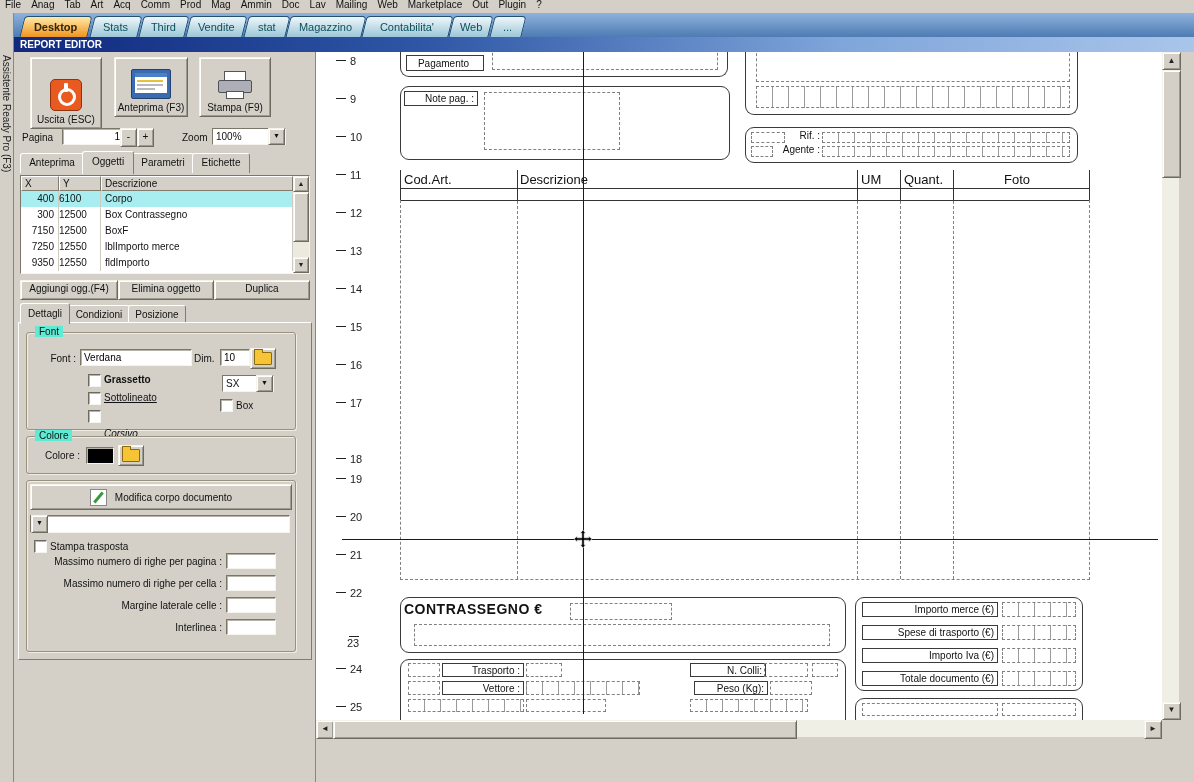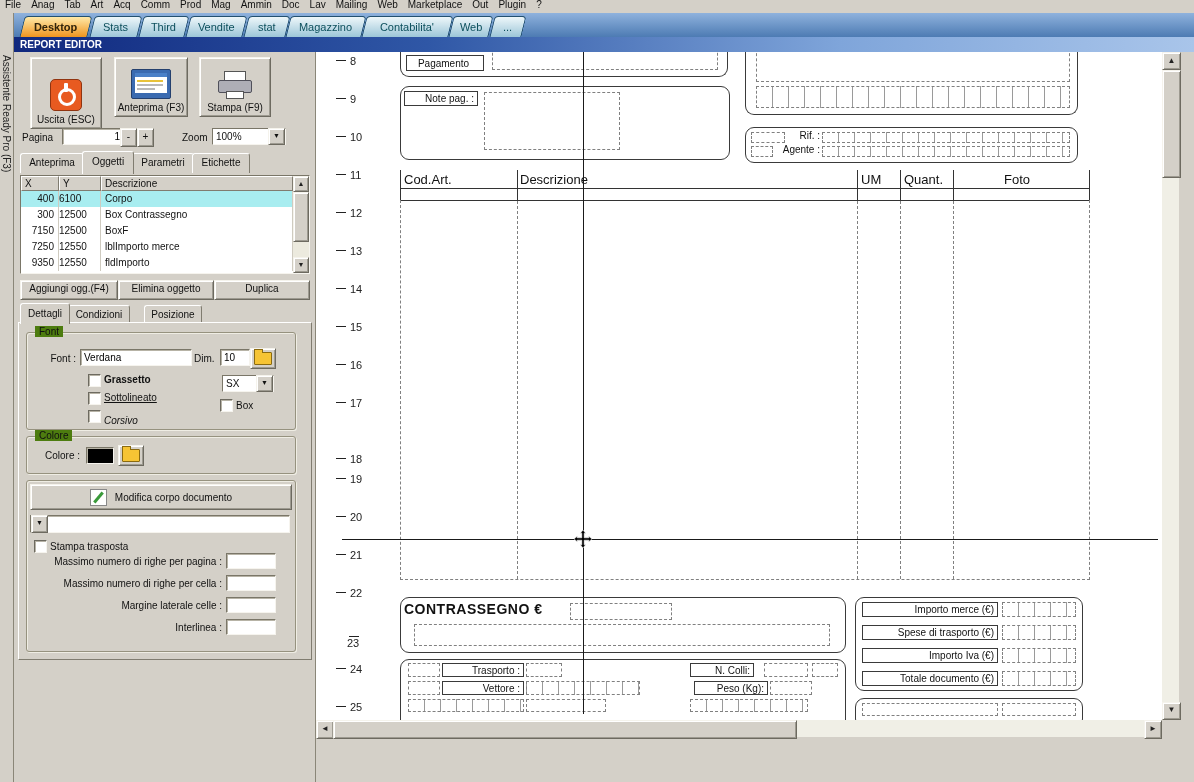--- a/index.html
+++ b/index.html
@@ -5,21 +5,21 @@
   html,body{margin:0;padding:0;}
   #page{position:relative;width:1194px;height:782px;background:#d4d0c8;overflow:hidden;
         font-family:"Liberation Sans",sans-serif;color:#111;font-size:10px;}
   .abs{position:absolute;}
   
   .btn3d{background:#d4d0c8;border:1px solid;border-color:#f5f3ec #6d6a60 #6d6a60 #f5f3ec;
          box-shadow:inset 1px 1px 0 #fff,inset -1px -1px 0 #9d9a90;cursor:default;}
   .sunken{background:#fff;border:1px solid;border-color:#7a7668 #f6f4ee #f6f4ee #7a7668;
           box-shadow:inset 1px 1px 0 #b7b3a6;}
   .gb{border:1px solid #96927f;border-radius:3px;box-shadow:inset 1px 1px 0 #efede4,1px 1px 0 #efede4;}
-  .gbt{position:absolute;top:-7px;left:8px;background:#4d7c0f;padding:0 4px;font-size:10px;}
+  .gbt{position:absolute;top:-7px;left:8px;background:#5eead4;padding:0 4px;font-size:10px;}
   .lbl{font-size:10px;white-space:nowrap;}
   input{font-family:"Liberation Sans",sans-serif;font-size:10px;padding:0 3px;outline:none;}
   
   .menubar{position:absolute;left:0;top:0;width:1194px;height:13px;background:#d4d0c8;overflow:hidden;}
   .menubar .mi{display:inline-block;margin:0 5px;font-size:10px;line-height:15px;transform:translateY(-3px);}
   .tabbar{position:absolute;left:14px;top:13px;width:1180px;height:24px;
           background:linear-gradient(#8fb2dd,#4d7bb3);}
   .tab{position:absolute;top:3px;height:20px;transform:skewX(-14deg);border:1px solid #23506e;border-bottom:none;
        border-radius:4px 4px 0 0;display:flex;align-items:center;justify-content:center;}
   .tab span{transform:skewX(14deg);font-size:11px;white-space:nowrap;}
@@ -230,40 +230,40 @@
         <div class="sbb btn3d">▼</div>
       </div>
     </div>
 
     <div class="abs btn3d" style="left:6px;top:228px;width:96px;height:18px;text-align:center;line-height:16px;">Aggiungi ogg.(F4)</div>
     <div class="abs btn3d" style="left:104px;top:228px;width:94px;height:18px;text-align:center;line-height:16px;">Elimina oggetto</div>
     <div class="abs btn3d" style="left:200px;top:228px;width:94px;height:18px;text-align:center;line-height:16px;">Duplica</div>
 
     <div class="ptab on" style="left:6px;top:251px;width:48px;height:20px;line-height:19px;">Dettagli</div>
     <div class="ptab" style="left:54px;top:253px;width:60px;height:18px;line-height:17px;">Condizioni</div>
-    <div class="ptab" style="left:114px;top:253px;width:56px;height:18px;line-height:17px;margin-left:16px;">Posizione</div>
+    <div class="ptab" style="left:114px;top:253px;width:56px;height:18px;line-height:17px;">Posizione</div>
 
     <div class="tabpage" style="left:4px;top:270px;width:292px;height:336px;"></div>
 
     <div class="abs gb" style="left:12px;top:280px;width:268px;height:96px;">
       <span class="gbt">Font</span>
     </div>
     <span class="abs lbl" style="left:24px;top:301px;width:38px;text-align:right;">Font :</span>
     <input class="abs sunken" style="left: 66px; top: 297px; width: 104px; height: 15px;" value="Verdana">
     <span class="abs lbl" style="left:180px;top:301px;">Dim.</span>
     <input class="abs sunken" style="left: 206px; top: 297px; width: 22px; height: 15px;" value="10">
     <div class="abs btn3d" style="left:236px;top:296px;width:24px;height:19px;display:flex;align-items:center;">
       <div class="ico-folder"></div>
     </div>
     <span class="abs cb" style="left:74px;top:322px;"></span>
     <span class="abs lbl bold" style="left:90px;top:322px;">Grassetto</span>
     <span class="abs cb" style="left:74px;top:340px;"></span>
     <span class="abs lbl und" style="left:90px;top:340px;">Sottolineato</span>
     <span class="abs cb" style="left:74px;top:358px;"></span>
-    <span class="abs lbl ita" style="left:90px;top:363px;">Corsivo</span>
+    <span class="abs lbl ita" style="left:90px;top:376px;">Corsivo</span>
     <div class="abs dd sunken" style="left:208px;top:323px;width:52px;height:17px;">
       <span class="val">SX</span>
       <span class="arw btn3d">▼</span>
     </div>
     <span class="abs cb" style="left:206px;top:347px;"></span>
     <span class="abs lbl" style="left:222px;top:348px;">Box</span>
 
     <div class="abs gb" style="left:12px;top:384px;width:268px;height:36px;">
       <span class="gbt">Colore</span>
     </div>
@@ -420,21 +420,21 @@
     <div class="dash dashgrid" style="left:686px;top:573px;width:74px;height:15px;"></div>
     <div class="lbox" style="left:546px;top:596px;width:136px;height:15px;line-height:14px;">Importo Iva (€)</div>
     <div class="dash dashgrid" style="left:686px;top:596px;width:74px;height:15px;"></div>
     <div class="lbox" style="left:546px;top:619px;width:136px;height:15px;line-height:14px;">Totale documento (€)</div>
     <div class="dash dashgrid" style="left:686px;top:619px;width:74px;height:15px;"></div>
 
     <div class="rbox" style="left:84px;top:607px;width:446px;height:70px;"></div>
     <div class="dash" style="left:92px;top:611px;width:32px;height:14px;"></div>
     <div class="lbox" style="left:126px;top:611px;width:82px;height:14px;line-height:13px;">Trasporto :</div>
     <div class="dash" style="left:210px;top:611px;width:36px;height:14px;"></div>
-    <div class="lbox" style="left:374px;top:611px;width:64px;height:14px;line-height:13px;">N. Colli:</div>
+    <div class="lbox" style="left:374px;top:611px;width:76px;height:14px;line-height:13px;">N. Colli:</div>
     <div class="dash" style="left:448px;top:611px;width:44px;height:14px;"></div>
     <div class="dash" style="left:496px;top:611px;width:26px;height:14px;"></div>
     <div class="dash" style="left:92px;top:629px;width:32px;height:14px;"></div>
     <div class="lbox" style="left:126px;top:629px;width:82px;height:14px;line-height:13px;">Vettore :</div>
     <div class="dash dashgrid" style="left:210px;top:629px;width:114px;height:14px;"></div>
     <div class="lbox" style="left:378px;top:629px;width:74px;height:14px;line-height:13px;">Peso (Kg):</div>
     <div class="dash" style="left:454px;top:629px;width:42px;height:14px;"></div>
     <div class="dash dashgrid" style="left:92px;top:647px;width:116px;height:13px;"></div>
     <div class="dash" style="left:210px;top:647px;width:80px;height:13px;"></div>
     <div class="dash dashgrid" style="left:374px;top:647px;width:118px;height:13px;"></div>

